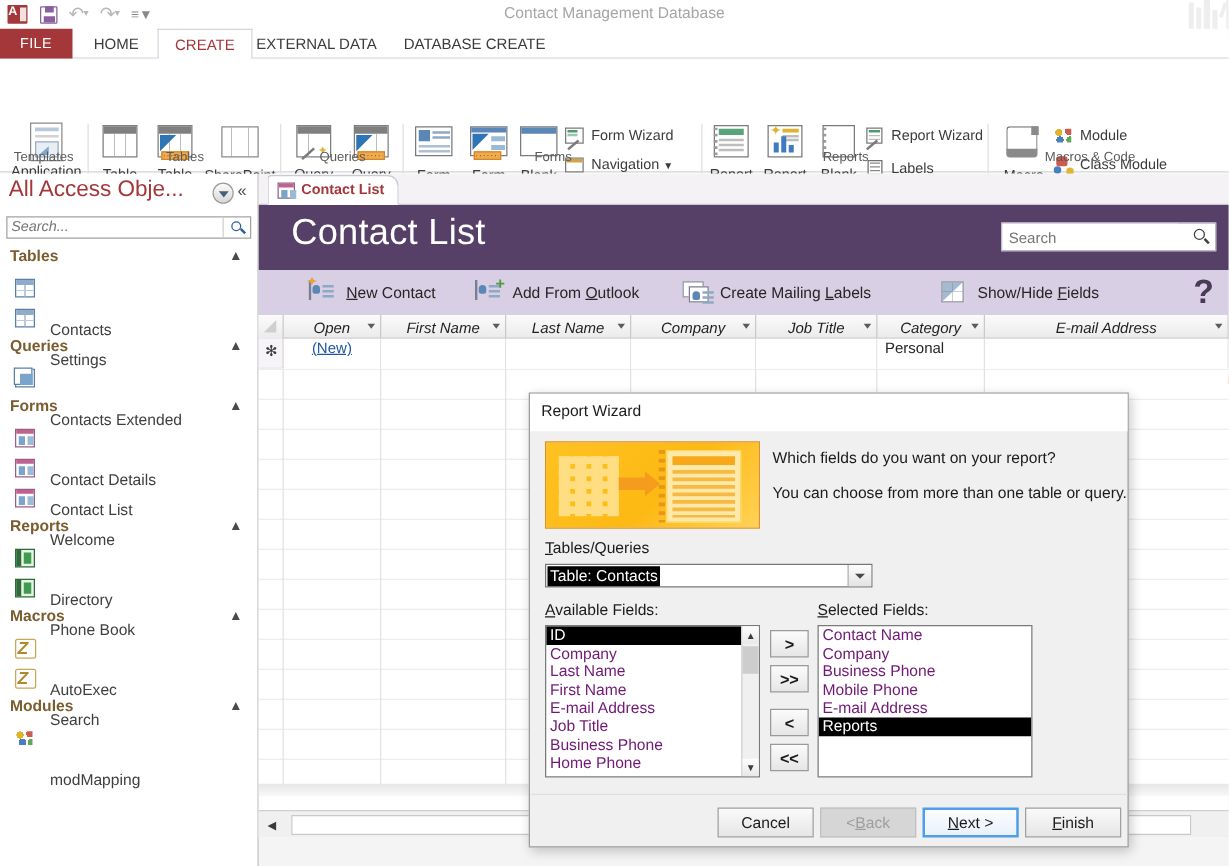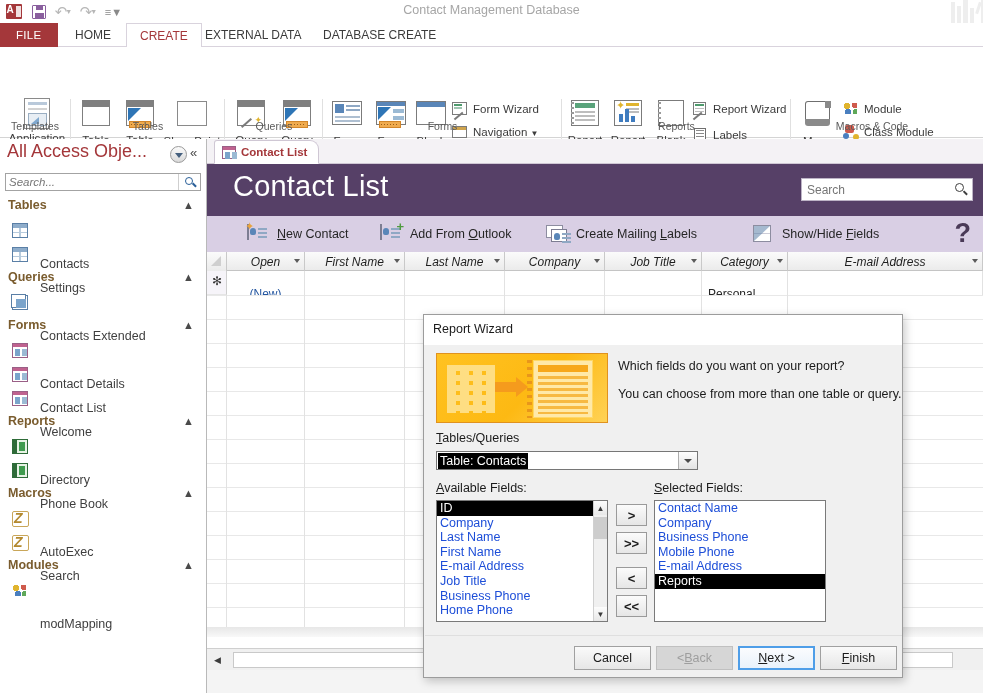--- a/index.html
+++ b/index.html
@@ -141,21 +141,21 @@
   #colhdr { position:absolute; left:0; top:0; width:776px; height:19px; background:linear-gradient(#fbfbfb,#ebebeb); border-bottom:1px solid #c4c4c4; }
   .colcell { position:absolute; top:0; height:19px; border-right:1px solid #c9c9c9; display:flex; align-items:center; justify-content:center; }
   .colcell .ct { font-size:12px; color:#1f1f1f;font-style:italic; }
   .colcell .cdd { position:absolute; right:4px; top:7px; border-left:3.5px solid transparent; border-right:3.5px solid transparent; border-top:4px solid #5b5b5b; }
   #selcorner { position:absolute; left:0; top:0; width:20px; height:19px; border-right:1px solid #c9c9c9; background:linear-gradient(#fbfbfb,#ebebeb); }
   #selcorner:after { content:""; position:absolute; left:4px; top:4px; width:0; height:0; border-left:10px solid transparent; border-bottom:10px solid #cfcfcf; }
 
   #newrow { position:absolute; left:0; top:19px; width:776px; height:24px; }
   #rowsel { position:absolute; left:0; top:0; width:20px; height:24px; background:#f6f4f9; border-right:1px solid #cfcfcf; border-bottom:1px solid #e5e5e5; }
   #rowsel:after { content:"\273B"; position:absolute; left:5px; top:3px; font-size:12px; color:#3b3b3b; }
-  .datacell { position:absolute; top:0; height:36px; background:#fff; border-right:1px solid #e2e2e2; border-bottom:6px solid #f97316; display:flex; align-items:flex-end; padding-left:6px; }
+  .datacell { position:absolute; top:0; height:36px; background:#fff; border-right:1px solid #e2e2e2; border-bottom:6px solid #f97316; display:flex; align-items:flex-start; padding-left:6px; }
   .newlink { font-size:12px; color:#2456a0; text-decoration:underline; }
   .gridfill { position:absolute; left:0; top:43px; width:776px; height:332px; background:#fff;
     background-image:linear-gradient(to bottom, #e8e8e8 0 1px, transparent 1px 24px); background-size:100% 24px; }
   .vline { position:absolute; top:43px; width:1px; height:332px; background:#e2e2e2; }
   #sheet-shadow { position:absolute; left:0; top:375px; width:776px; height:10px; background:linear-gradient(#d7d7d7,#f4f4f4); opacity:.6;}
 
   #navbar { position:absolute; left:0; bottom:0; width:776px; height:22px; background:#f0f0f0; border-top:1px solid #cfcfcf; }
   #navbar .nbbox { position:absolute; left:26px; top:3px; width:720px; height:16px; background:#fff; border:1px solid #c9c9c9; }
   #navbar .nbarrow { position:absolute; left:7px; top:6px; font-size:9px; color:#3b3b3b; }
 
@@ -186,21 +186,21 @@
   #dlg-combo { position:absolute; left:12px; top:136px; width:262px; height:19px; background:#fff; border:1px solid #767676; }
   #dlg-combo .sel { position:absolute; left:1px; top:1px; height:16px; background:#000; color:#fff; font-size:12.5px; padding:0 2px; line-height:16px; }
   #dlg-combo .dbtn { position:absolute; right:0px; top:0px; width:19px; height:17px; background:linear-gradient(#fdfdfd,#e3e3e3); border-left:1px solid #adadad; }
   #dlg-combo .dbtn:after { content:""; position:absolute; left:5px; top:7px; border-left:4px solid transparent; border-right:4px solid transparent; border-top:4px solid #4a4a4a; }
 
   #dlg-avlbl { position:absolute; left:12px; top:166px; font-size:12.5px; color:#1b1b1b; }
   #dlg-sellbl { position:absolute; left:230px; top:166px; font-size:12.5px; color:#1b1b1b; }
   .listbox { position:absolute; background:#fff; border:1px solid #7a7a7a; overflow:hidden; }
   #lb-avail { left:12px; top:185px; width:172px; height:122px; }
   #lb-sel { left:230px; top:185px; width:172px; height:122px; }
-  .lbrow { height:14.6px; font-size:12.5px; color:#1d4ed8; padding-left:3px; line-height:14.6px; white-space:nowrap; }
+  .lbrow { height:14.6px; font-size:12.5px; color:#701a75; padding-left:3px; line-height:14.6px; white-space:nowrap; }
   .lbrow.hl { background:#000; color:#fff; }
   #lb-avail .inner { position:absolute; left:0; top:0; right:14px; }
   #lb-sel .inner { position:absolute; left:0; top:0; right:0; }
   #lb-scroll { position:absolute; right:0; top:0; width:14px; bottom:0; background:#f0f0f0; border-left:1px solid #d0d0d0; }
   #lb-scroll .sarrow { position:absolute; left:0; width:13px; height:14px; background:linear-gradient(#fdfdfd,#e8e8e8); display:flex; align-items:center; justify-content:center; font-size:8px; color:#3b3b3b; }
   #lb-scroll .up { top:0; }
   #lb-scroll .dn { bottom:0; }
   #lb-scroll .thumb { position:absolute; left:0; top:16px; width:13px; height:22px; background:#cdcdcd; }
 
   .movebtn { position:absolute; left:192px; width:31px; height:22px; background:linear-gradient(#fbfbfb,#e6e6e6);

